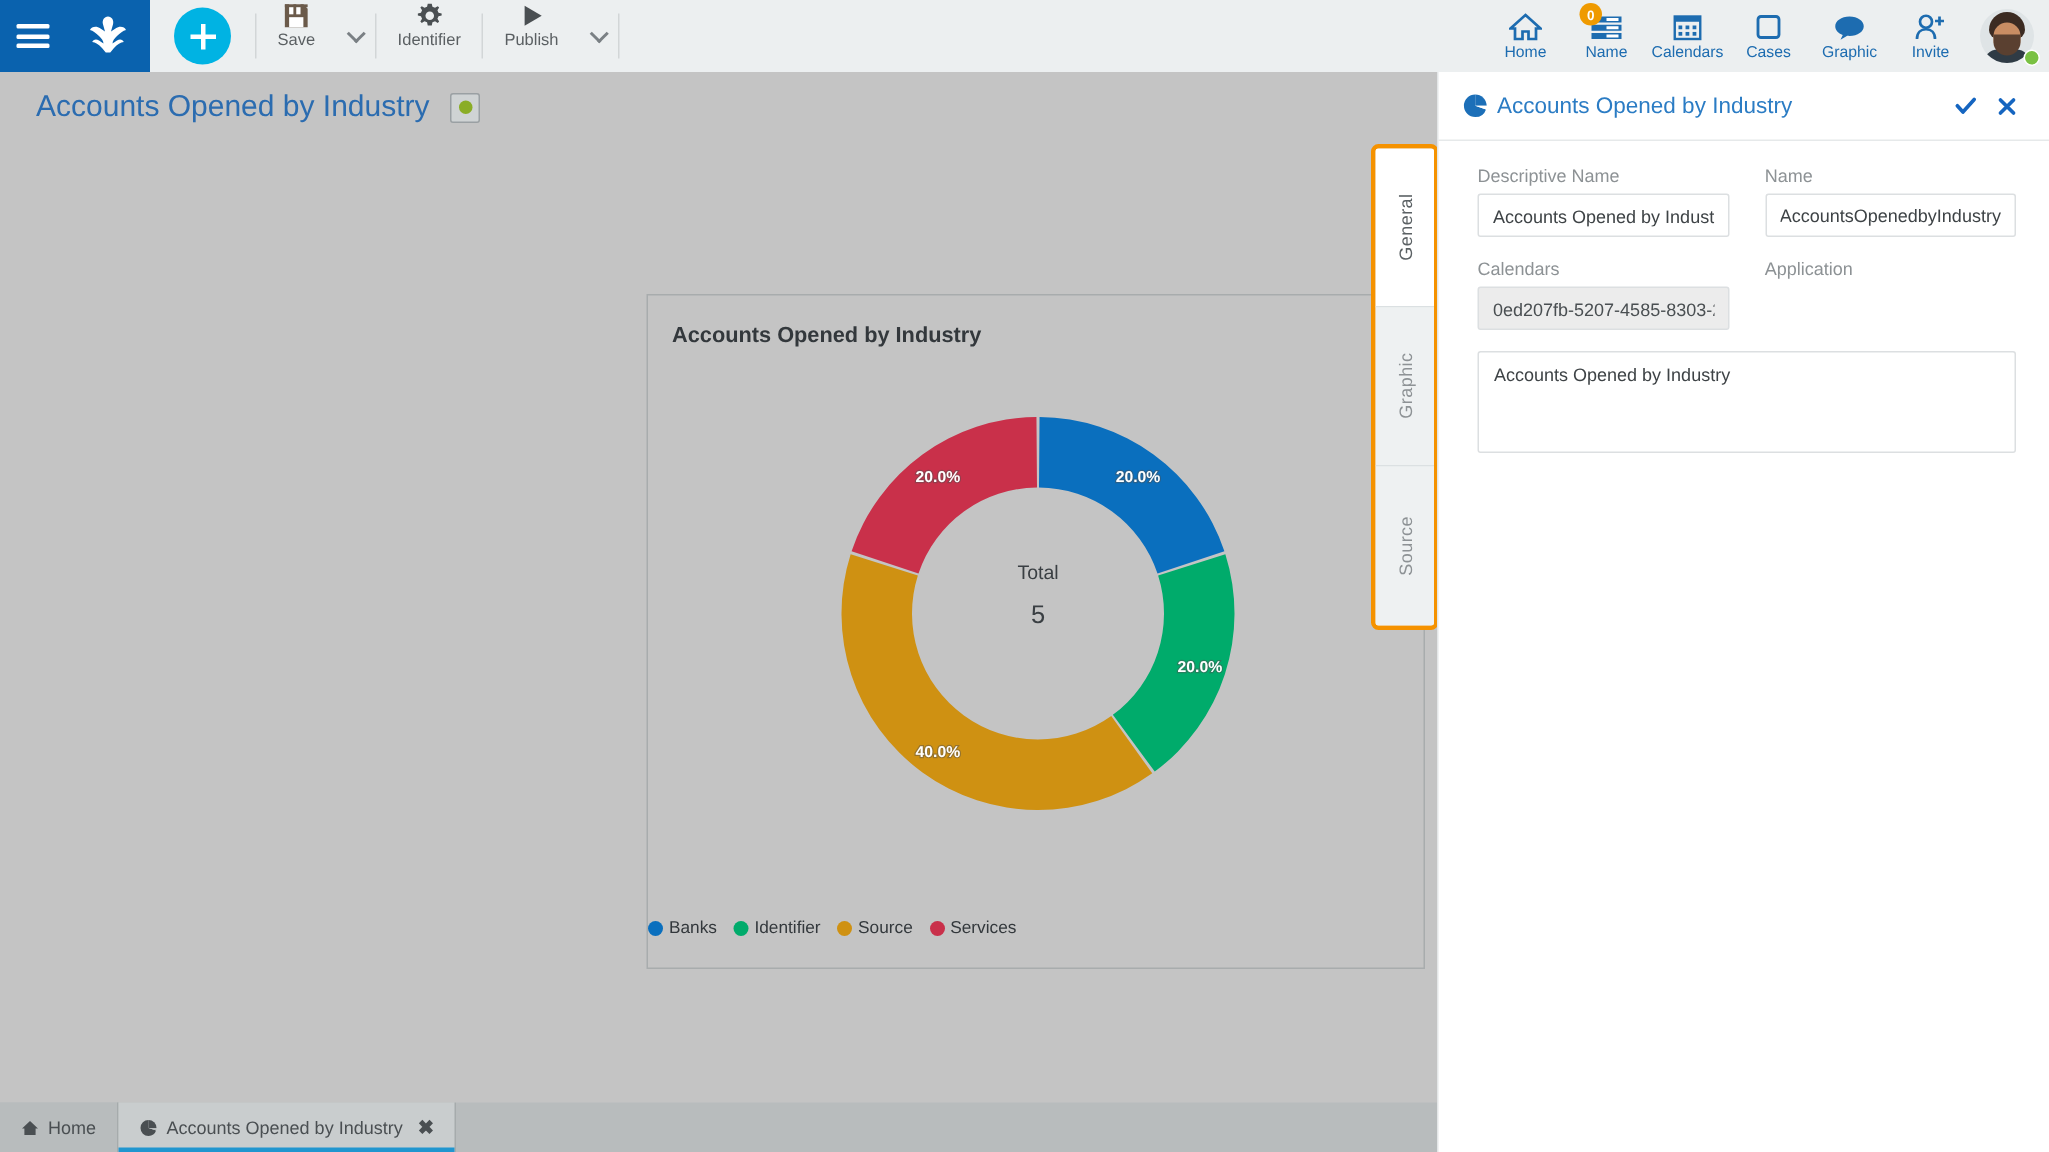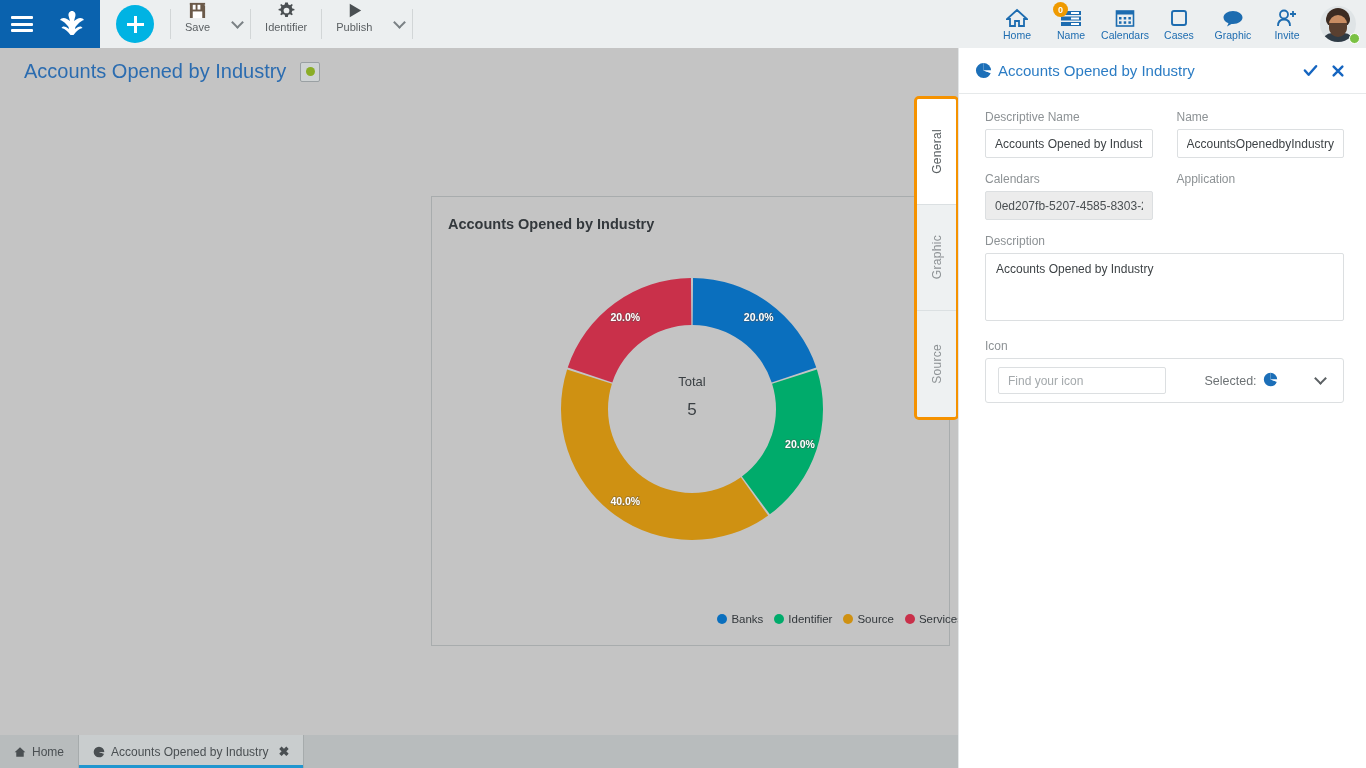--- a/index.html
+++ b/index.html
@@ -142,22 +142,22 @@
   }
   #donut-svg { display: block; margin: 0 auto; }
   .slice-lbl {
     font-size: 10.5px; font-weight: bold; fill: #ffffff;
     font-family: "Liberation Sans", sans-serif;
     paint-order: stroke; stroke: rgba(80,80,80,0.45); stroke-width: 1.6px;
   }
   .ctr-lbl { font-size: 13px; fill: #3a3f43; font-family: "Liberation Sans", sans-serif; }
   .ctr-val { font-size: 17px; fill: #3a3f43; font-family: "Liberation Sans", sans-serif; }
   #chart-legend {
-    position: absolute; bottom: 20px; left: 12px; width: 519px;
-    display: flex; align-items: center; justify-content: flex-end;
+    position: absolute; bottom: 20px; left: 0; width: 519px;
+    display: flex; align-items: center; justify-content: flex-start;
     gap: 11px;
   }
   .lg-item { display: flex; align-items: center; gap: 4px; }
   .lg-dot { width: 10px; height: 10px; border-radius: 50%; display:block; }
   .lg-txt { font-size: 11.5px; color: #33383c; }
 
   
   #vtabs {
     position: absolute; left: 914px; top: 96px;
     width: 45px; height: 324px;
@@ -546,41 +546,23 @@
       <div class="fcol">
         <label class="flabel">Calendars</label>
         <input class="finput readonly" type="text" readonly="" value="0ed207fb-5207-4585-8303-25" style="">
       </div>
       <div class="fcol">
         <label class="flabel">Application</label>
       </div>
     </div>
 
     <div class="frow">
-      <label class="flabel">Description</label>
       <textarea class="ftarea" style="">Accounts Opened by Industry</textarea>
     </div>
 
-    <div class="frow">
-      <label class="flabel">Icon</label>
-      <div id="icon-box">
-        <input id="icon-search" type="text" placeholder="Find your icon" style="">
-        <span id="icon-selected">
-          <span>Selected:</span>
-          <span>
-            <svg width="15" height="15" viewBox="0 0 18 18">
-              <path d="M9 9 L9 1 A8 8 0 0 0 9 17 A8 8 0 0 0 16.6 11.6 Z" fill="#1c6fb8"></path>
-              <path d="M9 9 L17 9 A8 8 0 0 0 9 1 Z" fill="#1c6fb8"></path>
-              <path d="M9 9 L16.6 11.6 A8 8 0 0 0 17 9 L9 9 Z" fill="#ffffff"></path>
-            </svg>
-          </span>
-        </span>
-        <span id="icon-caret"></span>
-      </div>
-    </div>
 
   </div>
 </div>
 
 <div id="taskbar">
     <div class="tab">
       <span style="display: flex;">
         <svg width="12" height="12" viewBox="0 0 18 18">
           <path d="M9 2 L17 9.5 L14.6 9.5 L14.6 16 L3.4 16 L3.4 9.5 L1 9.5 Z" fill="#4a4f52"></path>
         </svg>

